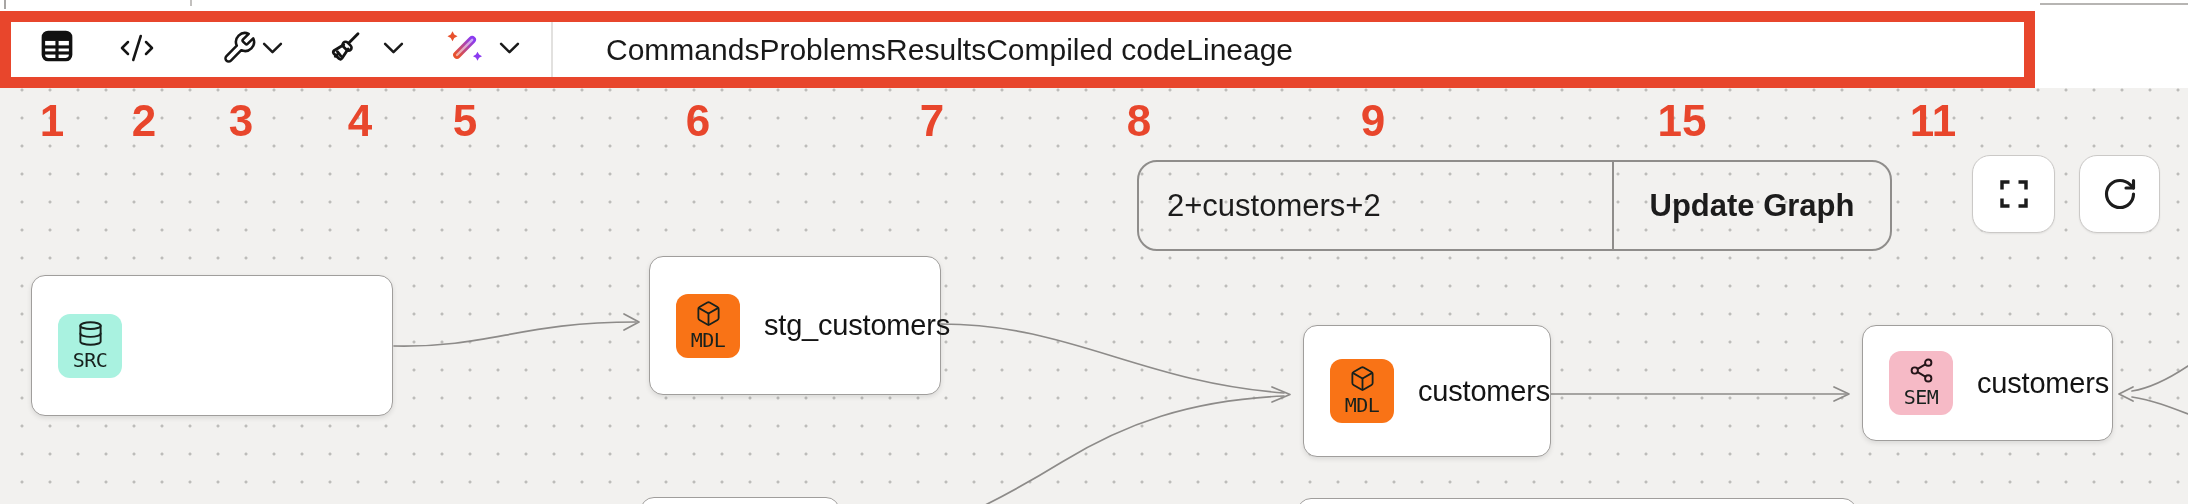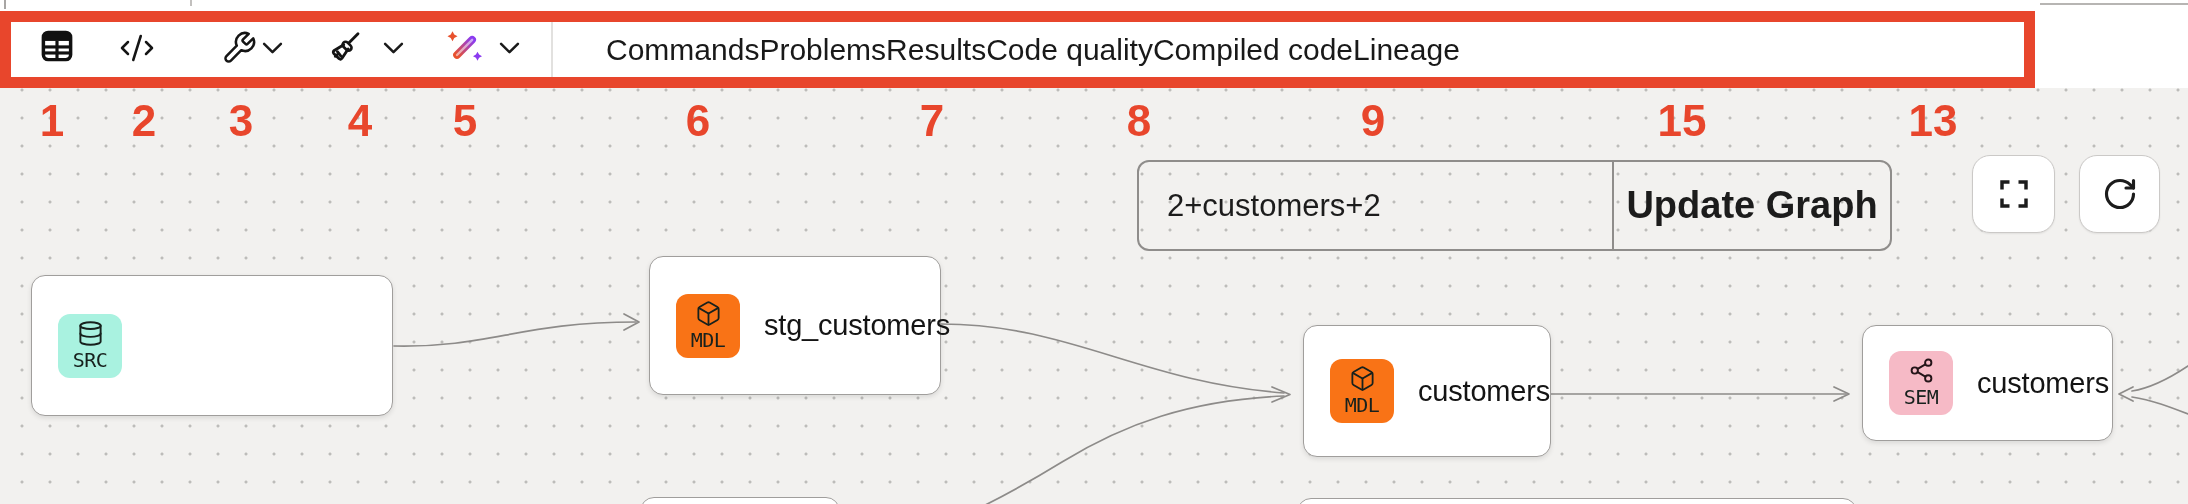--- a/index.html
+++ b/index.html
@@ -32,26 +32,26 @@
   .tb-divider{position:absolute;left:540px;top:0;width:1.5px;height:100%;background:#e2e1df;}
   .tabs{position:absolute;left:595px;top:0;height:100%;display:flex;align-items:center;}
   .tab{font-size:30px;font-weight:500;color:#191919;white-space:nowrap;cursor:pointer;}
 
   
   .som{position:absolute;top:97px;z-index:6;transform:translateX(-50%);
        font-size:44px;line-height:48px;font-weight:700;color:#e8462c;}
 
   
   .filterbox{position:absolute;left:1137px;top:160px;width:755px;height:91px;box-sizing:border-box;
-             border:2px solid #8f8d8b;border-radius:12px;z-index:3;}
+             border:2px solid #8f8d8b;border-radius:20px;z-index:3;}
   .filter-text{position:absolute;left:28px;top:0;height:100%;display:flex;align-items:center;
                font-size:31px;color:#1c1c1c;}
   .filter-div{position:absolute;left:473px;top:0;bottom:0;width:2px;background:#8f8d8b;}
   .update-btn{position:absolute;left:475px;top:0;right:0;bottom:0;display:flex;align-items:center;
-              justify-content:center;font-size:38px;font-weight:700;color:#1c1c1c;cursor:pointer;}
+              justify-content:center;font-size:31px;font-weight:700;color:#1c1c1c;cursor:pointer;}
 
   
   .ctrl-btn{position:absolute;top:155px;width:83px;height:78px;box-sizing:border-box;background:#ffffff;
             border:1.5px solid #cbc9c7;border-radius:18px;display:flex;align-items:center;justify-content:center;
             box-shadow:0 1px 2px rgba(0,0,0,.07);cursor:pointer;z-index:3;}
   .btn-full{left:1972px;} .btn-refresh{left:2079px;width:81px;}
 
   
   .node{position:absolute;background:#ffffff;border:1.4px solid #a09e9c;border-radius:14px;
         box-shadow:0 2px 5px rgba(0,0,0,.10);display:flex;align-items:center;gap:24px;
@@ -157,38 +157,37 @@
       <span class="chev chev-wand">
         <svg width="21" height="15" viewBox="0 0 20 14" fill="none" stroke="#1a1a1a" stroke-width="2.4" stroke-linecap="round" stroke-linejoin="round">
           <path d="M2 2.5 L10 10.5 L18 2.5"></path>
         </svg>
       </span>
       <span class="tb-divider"></span>
       <div class="tabs">
         <span class="tab">Commands</span>
         <span class="tab">Problems</span>
         <span class="tab">Results</span>
-        <span class="tab">Code quality</span>
         <span class="tab">Compiled code</span>
         <span class="tab">Lineage</span>
       </div>
     </div>
   </div>
 
   <span class="som" style="left:52px">1</span>
   <span class="som" style="left:144px">2</span>
   <span class="som" style="left:241px">3</span>
   <span class="som" style="left:360px">4</span>
   <span class="som" style="left:465px">5</span>
   <span class="som" style="left:698px">6</span>
   <span class="som" style="left:932px">7</span>
   <span class="som" style="left:1139px">8</span>
   <span class="som" style="left:1373px">9</span>
   <span class="som" style="left:1682px">15</span>
-  <span class="som" style="left:1933px">13</span>
+  <span class="som" style="left:1933px">11</span>
 
   <div class="filterbox">
     <span class="filter-text">2+customers+2</span>
     <span class="filter-div"></span>
     <span class="update-btn">Update Graph</span>
   </div>
 
   <div class="ctrl-btn btn-full">
     <span>
       <svg width="36" height="36" viewBox="0 0 24 24" fill="none" stroke="#1c1c1c" stroke-width="2.3" stroke-linecap="butt" stroke-linejoin="miter">

